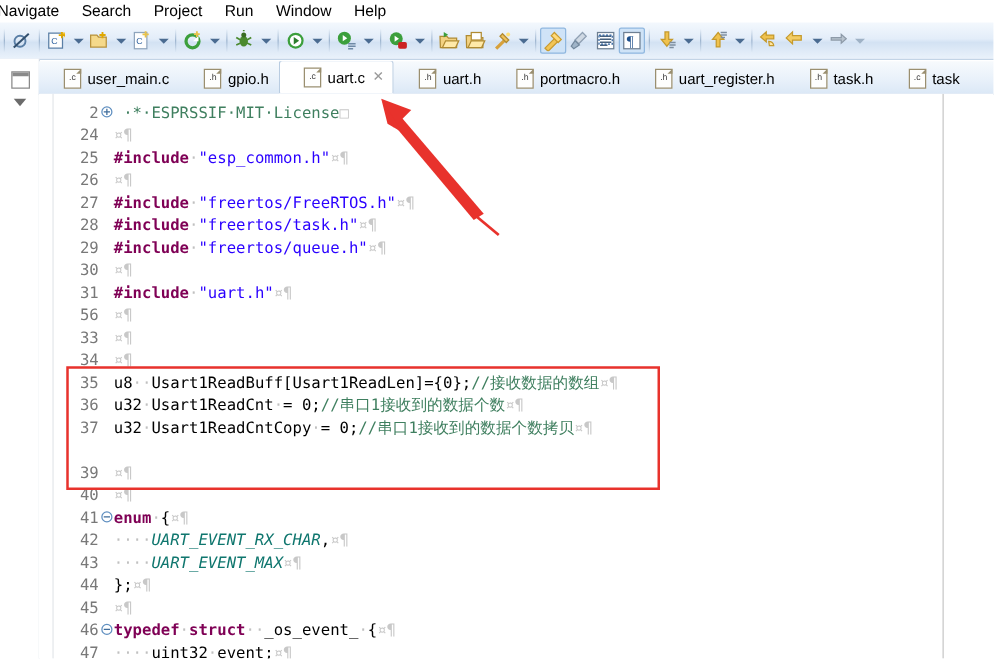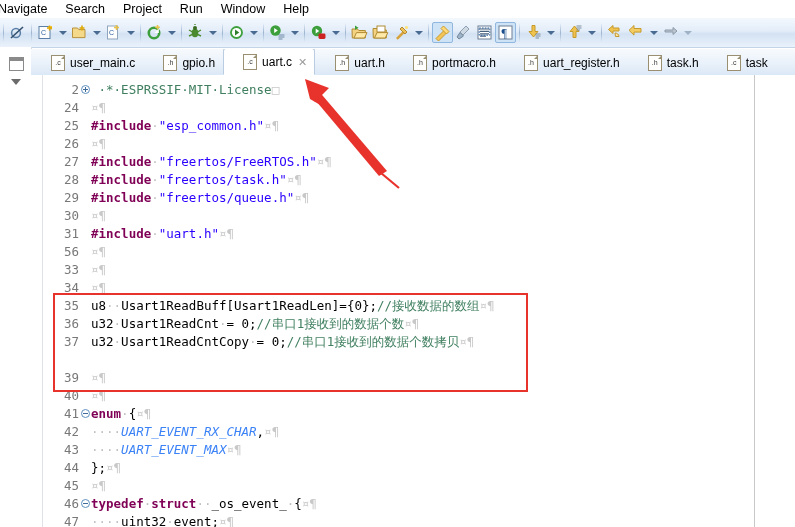--- a/index.html
+++ b/index.html
@@ -195,21 +195,21 @@
   }
   .ltext {
     position: absolute; left: 38px; top: 0;
     white-space: pre;
   }
   .k      { color: #7f0055; font-weight: bold; }      
   .pp     { color: #7f0055; font-weight: bold; text-align: center; }      
   .str    { color: #2a00ff; }                          
   .cmt    { color: #3f7f5f; }
   .plain  { color: #000000; }
-  .ital   { color: #3b82f6; font-style: italic; }      
+  .ital   { color: #0f766e; font-style: italic; }      
   .ws     { color: #c8c8c8; }                          
   .dot    { color: #c0c0c0; }
 
   
   .redbox {
     position: absolute;
     border: 2px solid #e8322c;
     box-sizing: border-box;
     pointer-events: none;
   }

